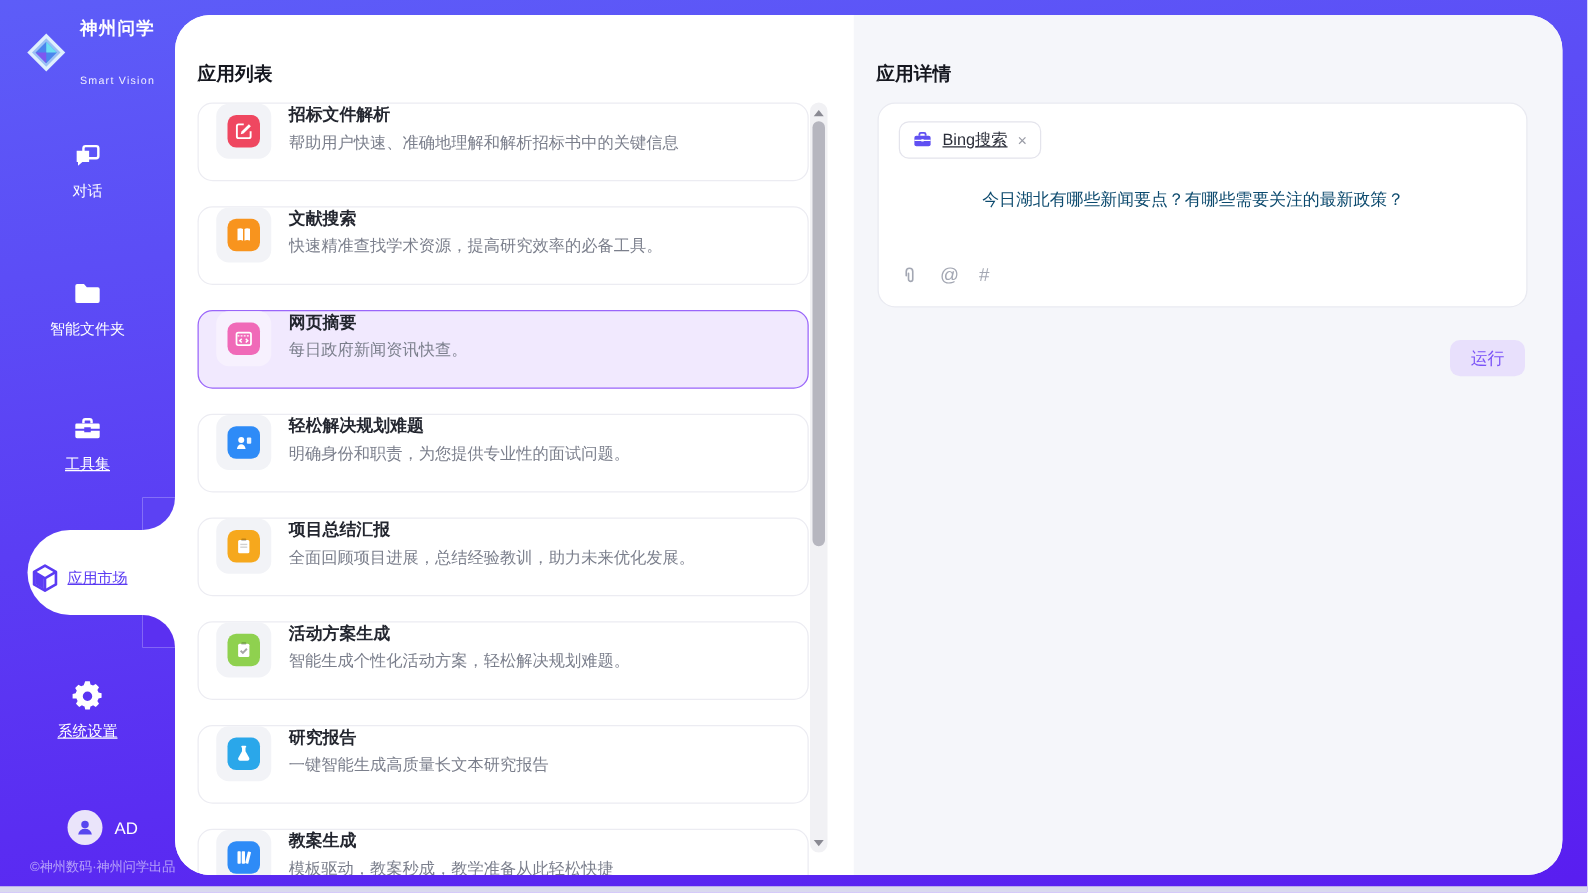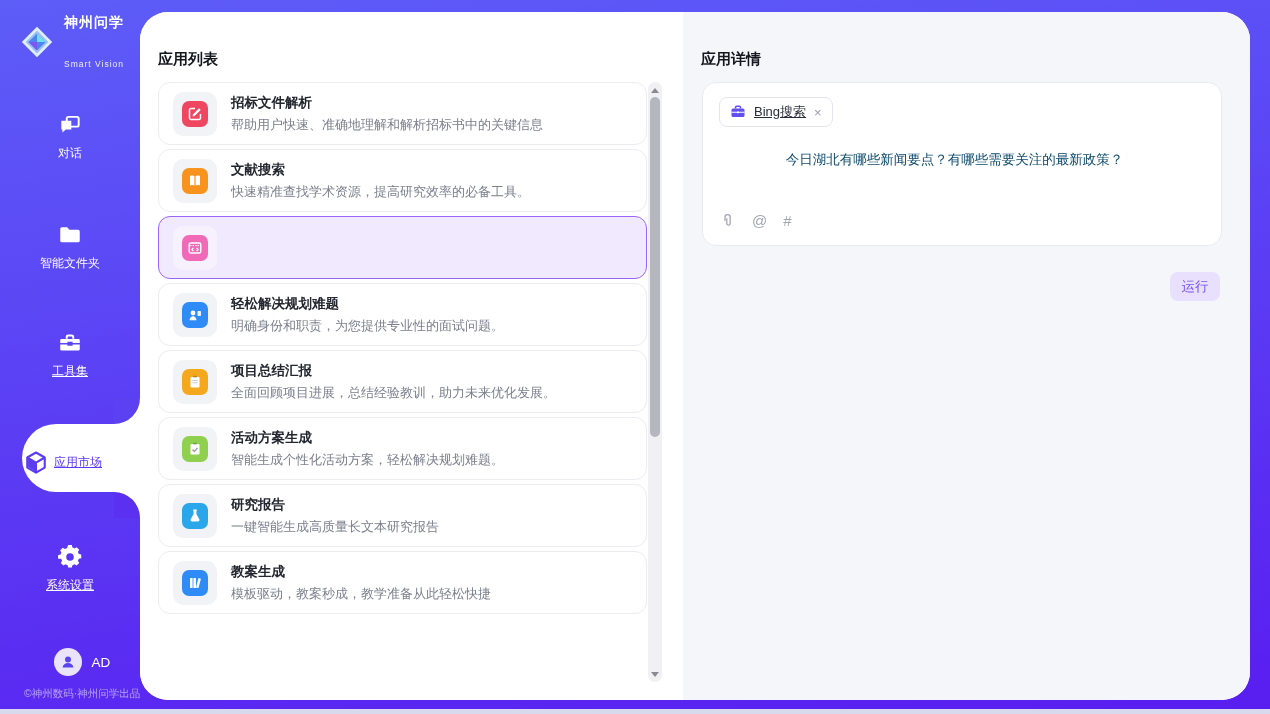--- a/index.html
+++ b/index.html
@@ -37,21 +37,21 @@
   .user-name { font-size:13.5px; color:#fff; }
   .copyright { position:absolute; left:24px; bottom:13px; font-size:10.5px; color:rgba(255,255,255,.55); white-space:nowrap; }
 
   
   .content { position:absolute; left:140px; top:12px; width:1110px; height:688px;
              border-radius:28px; background:#fff; overflow:hidden; display:flex; }
   .panel-title { position:absolute; top:38px; left:18px; font-size:15px; font-weight:bold; color:#15171f; }
 
   .list-panel { position:relative; width:543px; background:#fff; flex:none; }
   .cards { position:absolute; top:70px; left:18px; width:489px; }
-  .card { display:flex; align-items:center; gap:14px; height:63px; padding:0 14px; margin-bottom:4px;
+  .card { display:flex; gap:14px; height:63px; padding:0 14px; margin-bottom:20px;
           border:1px solid #ececf2; border-radius:12px; background:#fff; cursor:pointer; }
   .card.selected { background:#f1e9fe; border:1.5px solid #9a66fa; }
   .icon-box { width:44px; height:44px; border-radius:10px; background:#f2f3f7; flex:none;
               display:flex; align-items:center; justify-content:center; }
   .card.selected .icon-box { background:#f7f1fe; }
   .glyph { width:26px; height:26px; border-radius:7px; display:flex; align-items:center; justify-content:center; }
   .card-text { display:flex; flex-direction:column; gap:4px; min-width:0; }
   .card-title { font-size:13.5px; font-weight:bold; color:#23262f; }
   .card-desc { font-size:13px; color:#7b7f8c; white-space:nowrap; overflow:hidden; }
 
@@ -67,21 +67,21 @@
   .detail-card { position:absolute; left:19px; top:70px; width:520px; height:164px; background:#fff;
                  border:1px solid #e9eaf1; border-radius:14px; }
   .chip { position:absolute; left:16px; top:14px; height:30px; display:inline-flex; align-items:center;
           gap:8px; padding:0 10px; background:#fff; border:1px solid #e4e4ec; border-radius:8px; cursor:pointer; }
   .chip-label { font-size:13px; color:#2a2d38;text-decoration:underline; }
   .chip-close { font-size:13px; color:#9a9ca6; cursor:pointer; }
   .query-text { position:absolute; left:17px; top:68px; right:32px; font-size:13.5px; color:#0c4a6e;text-align:center; }
   .composer-icons { position:absolute; left:17px; bottom:16px; display:flex; align-items:center; gap:16px;
                     color:#a3a7b3; font-size:15px; }
   .composer-icons span { cursor:pointer; }
-  .run-btn { position:absolute; top:260px; right:30px; width:50px; height:29px; border:none; border-radius:8px;
+  .run-btn { position:absolute; top:260px; right:30px; width:60px; height:29px; border:none; border-radius:8px;
              font-size:13.5px; font-family:inherit; cursor:pointer; }
 </style>
 </head>
 <body>
 
 <div class="app">
 
   <div class="sidebar">
     <div class="logo">
       <svg width="38" height="38" viewBox="0 0 40 40">
@@ -190,20 +190,24 @@
 
         <div class="card selected">
           <span class="icon-box">
             <span class="glyph" style="background-color: rgb(240, 106, 184);">
               <svg width="16" height="16" viewBox="0 0 16 16">
                 <rect x="2.2" y="3" width="11.6" height="10" rx="1.4" fill="none" stroke="#fff" stroke-width="1.4"></rect>
                 <path d="M3 5.6h10" stroke="#fff" stroke-width="1" stroke-dasharray="1.5 1"></path>
                 <path d="M6.4 8L4.8 9.5l1.6 1.5M9.6 8l1.6 1.5-1.6 1.5" stroke="#fff" stroke-width="1.2" fill="none"></path>
               </svg>
             </span>
+          </span>
+          <span class="card-text">
+            <span class="card-title">网页摘要</span>
+            <span class="card-desc">每日政府新闻资讯快查。</span>
           </span>
         </div>
 
         <div class="card">
           <span class="icon-box">
             <span class="glyph" style="background-color: rgb(46, 139, 247);">
               <svg width="16" height="16" viewBox="0 0 16 16" fill="#fff">
                 <circle cx="6" cy="6" r="2.4"></circle>
                 <path d="M2.5 13.2c.4-2.6 1.7-3.9 3.5-3.9s3.1 1.3 3.5 3.9z"></path>
                 <rect x="10.5" y="4" width="3.5" height="5" rx="0.8" opacity=".9"></rect>

